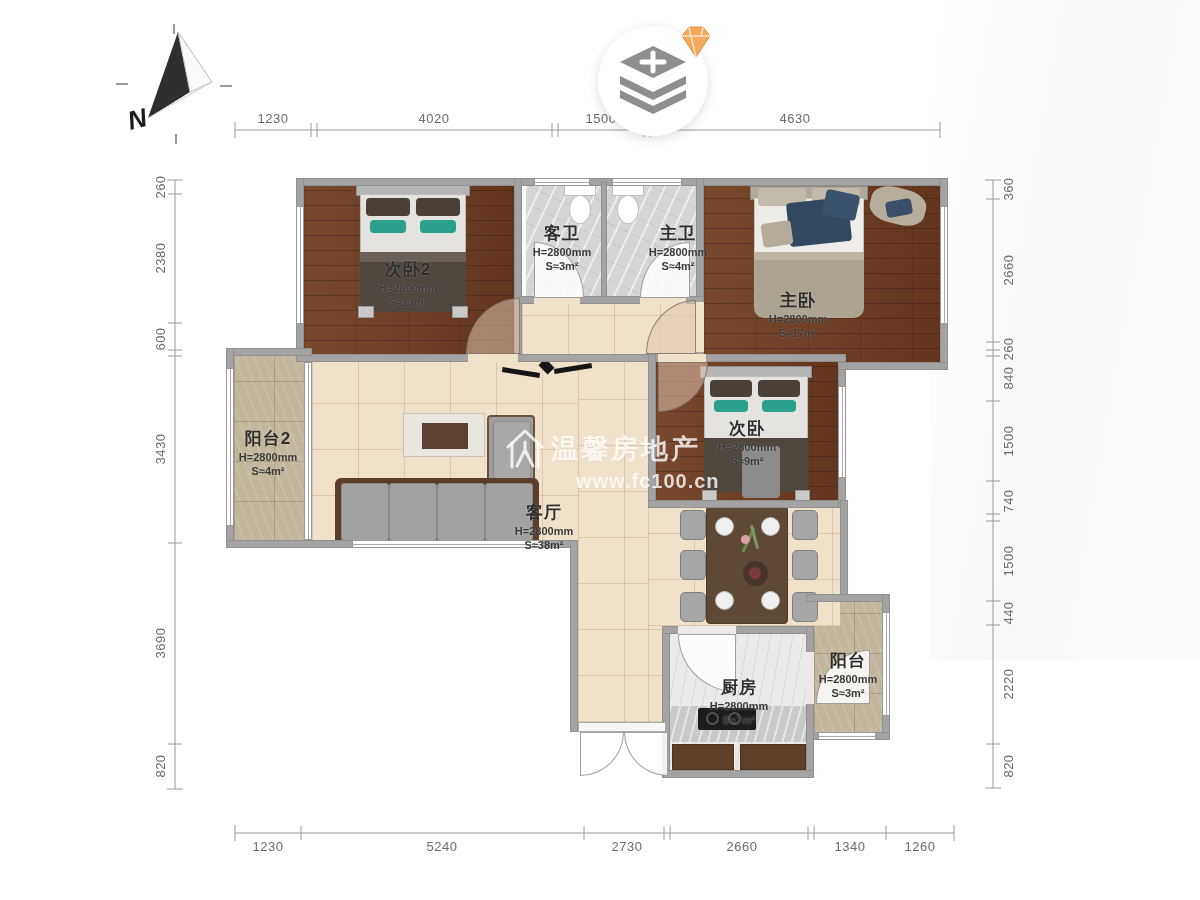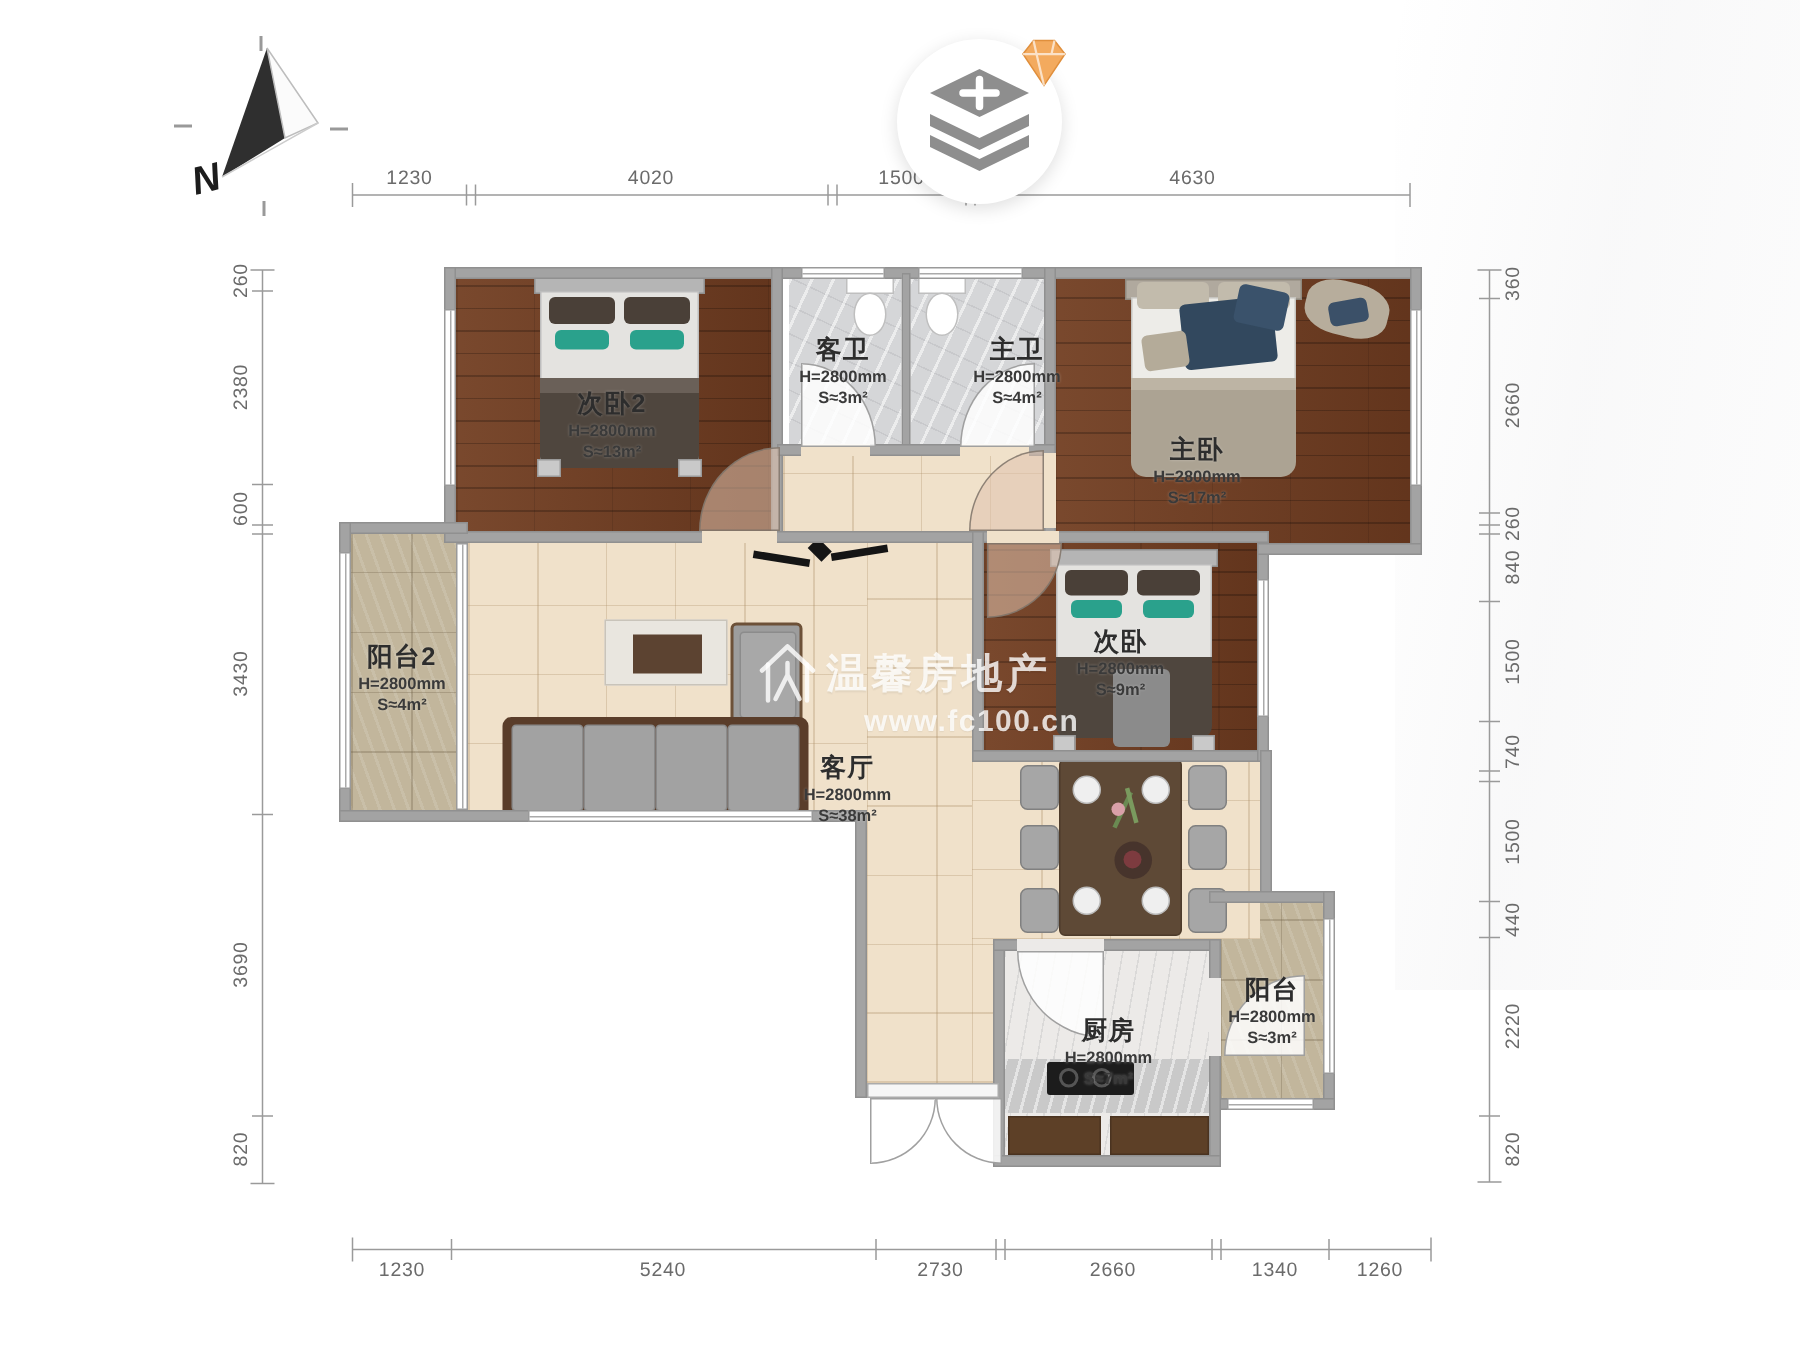--- a/index.html
+++ b/index.html
@@ -256,21 +256,21 @@
   <div class="room-label" style="left:747px;top:443px;justify-content:center;">
     <span class="nm">次卧</span>
     <span class="sub">H=2800mm</span>
     <span class="sub">S≈9m²</span>
   </div>
   <div class="room-label" style="left:268px;top:453px;justify-content:flex-end;">
     <span class="nm">阳台2</span>
     <span class="sub">H=2800mm</span>
     <span class="sub">S≈4m²</span>
   </div>
-  <div class="room-label" style="left:565px;top:527px;">
+  <div class="room-label" style="left:544px;top:527px;">
     <span class="nm">客厅</span>
     <span class="sub">H=2800mm</span>
     <span class="sub">S≈38m²</span>
   </div>
   <div class="room-label" style="left:739px;top:702px;">
     <span class="nm">厨房</span>
     <span class="sub">H=2800mm</span>
     <span class="sub">S≈7m²</span>
   </div>
   <div class="room-label" style="left:848px;top:675px;">

